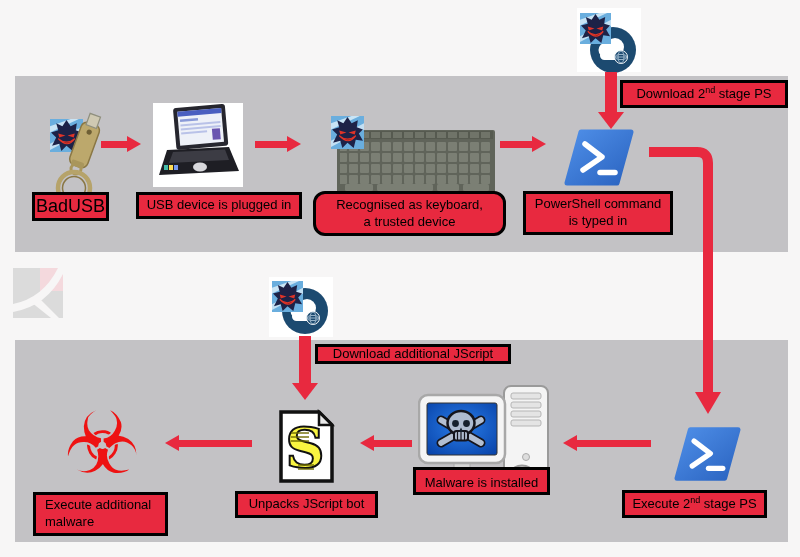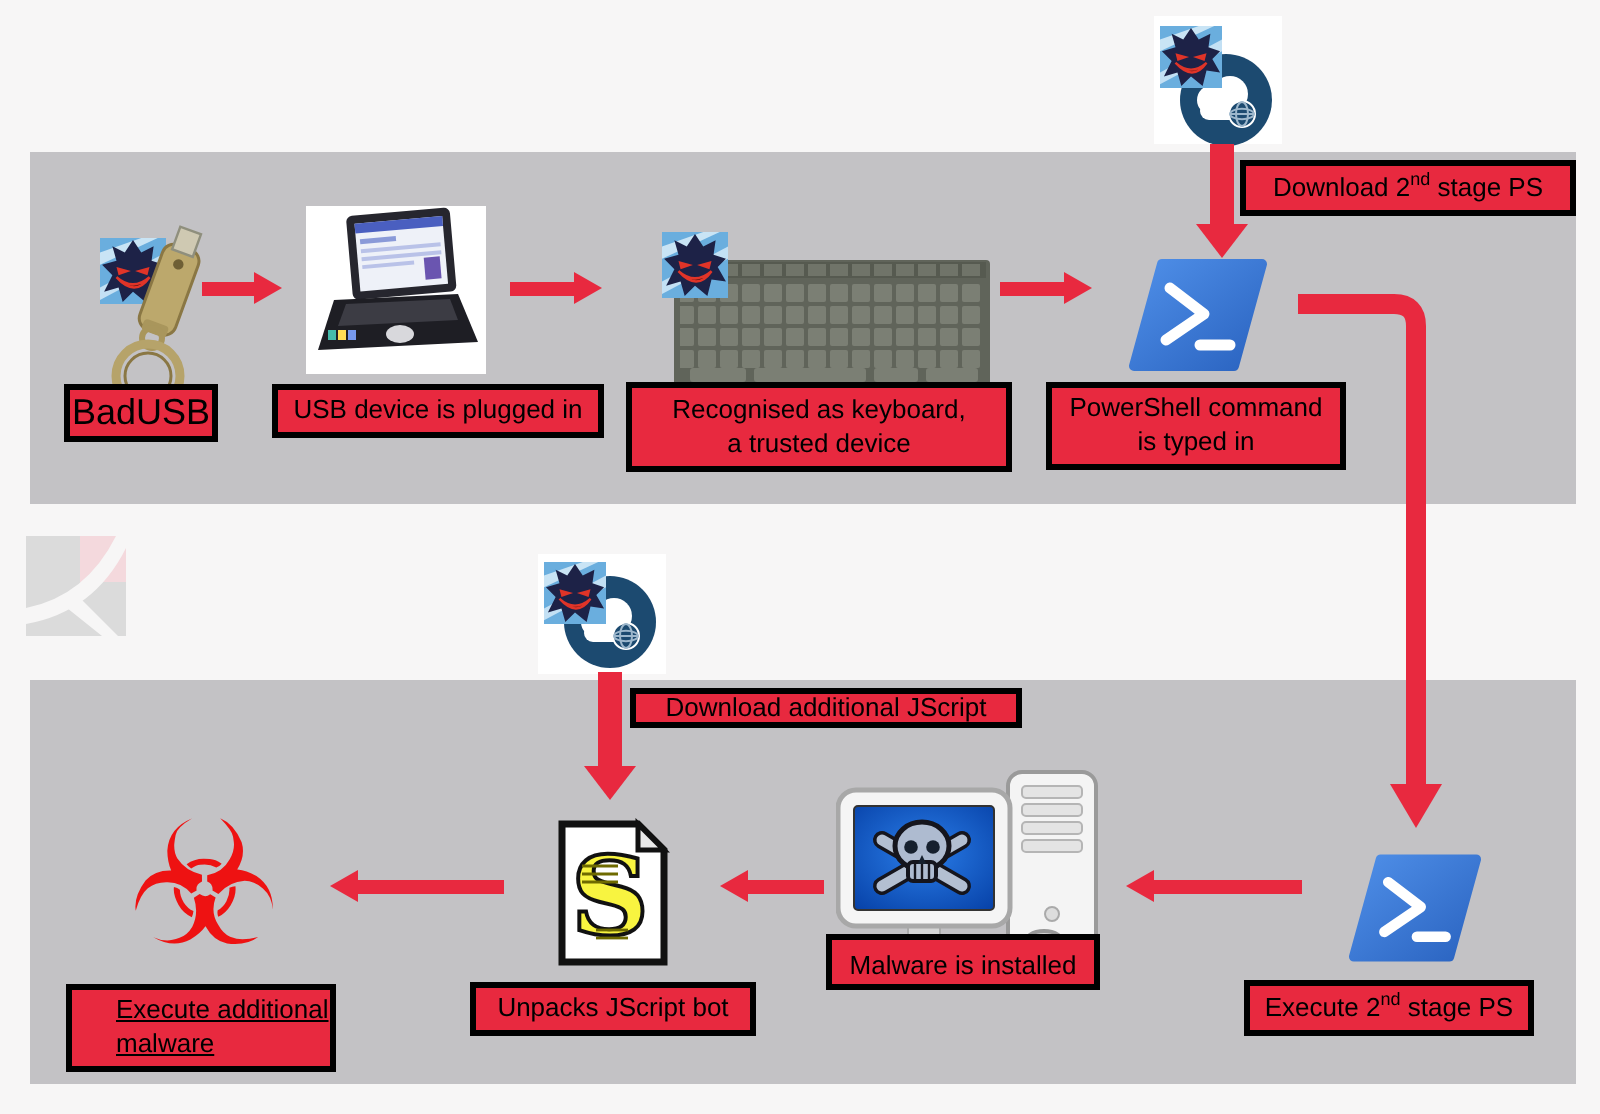--- a/index.html
+++ b/index.html
@@ -8,21 +8,21 @@
     --band:#c3c2c5;
     --page:#f7f6f6;
   }
   html,body{margin:0;padding:0;background:#fff;}
   #canvas{position:relative;width:800px;height:557px;background:var(--page);
           font-family:"Liberation Sans",sans-serif;overflow:hidden;}
   .band{position:absolute;background:var(--band);}
   .lbl{position:absolute;background:var(--red);border:3px solid #000;box-sizing:border-box;
        display:flex;flex-direction:column;align-items:center;justify-content:center;
        font-size:13px;line-height:1.3;color:#000;text-align:center;}
-  .lbl.left{align-items:flex-start;padding-left:22px;text-align:left;text-decoration:underline;}
+  .lbl.left{align-items:flex-start;padding-left:9px;text-align:left;}
   .lbl sup{font-size:9px;line-height:0;}
   .row{white-space:pre;}
   
   .arr{position:absolute;display:flex;align-items:center;}
   .arr .sh{flex:1;height:7px;background:var(--red);}
   .hd-r{width:0;height:0;border-top:8px solid transparent;border-bottom:8px solid transparent;
         border-left:14px solid var(--red);}
   .hd-l{width:0;height:0;border-top:8px solid transparent;border-bottom:8px solid transparent;
         border-right:14px solid var(--red);}
   
@@ -227,21 +227,21 @@
 
   <svg class="abs" style="left:337px;top:130px;" width="158" height="63">
       <use href="#sym-kb"></use>
     </svg>
   <div class="abs" style="left:331px;top:116px;width:33px;height:33px;">
     <svg width="33" height="33">
         <use href="#sym-sprite"></use>
       </svg>
   </div>
 
-  <div class="lbl" style="left:313px;top:191px;width:193px;height:45px;">
+  <div class="lbl" style="left:313px;top:191px;width:193px;height:45px;border-radius:12px;">
     <span>Recognised as keyboard,</span>
     <span>a trusted device</span>
   </div>
 
   <div class="arr" style="left:500px;top:136px;width:46px;height:16px;">
     <div class="sh"></div>
       <div class="hd-r"></div>
   </div>
 
   <svg class="abs" style="left:564px;top:129px;" width="70" height="57">

